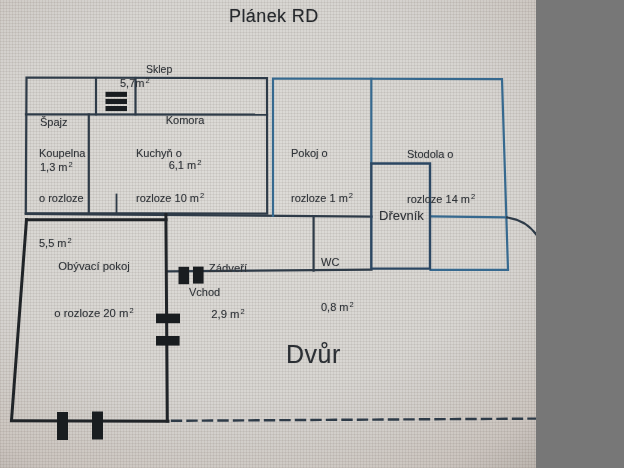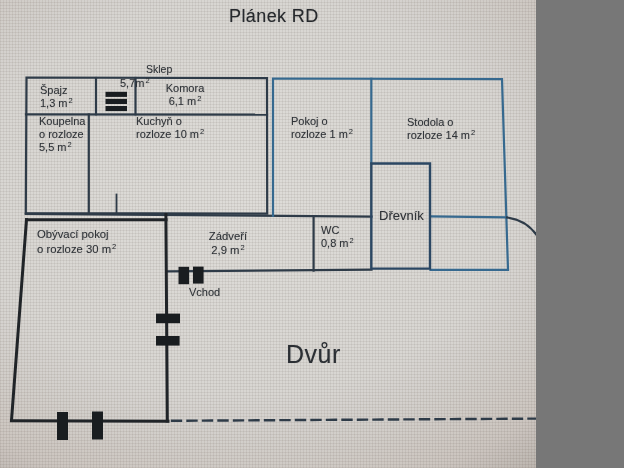--- a/index.html
+++ b/index.html
@@ -14,33 +14,33 @@
   .plan-svg{position:absolute;left:0;top:0;}
   .title{
     position:absolute;left:229px;top:6px;
     font-size:18px;color:#26292d;letter-spacing:.4px;
     text-shadow:0 0 1px rgba(70,70,70,.45);
   }
   .lbl{
     position:absolute;color:#2f3338;font-size:11px;line-height:13.2px;
     text-shadow:0 0 1px rgba(85,85,85,.4);white-space:nowrap;
   }
-  .lbl .ln{display:block;}
+  .lbl .ln{display:block;margin-top:32px;}
   .lbl sup{font-size:7.5px;line-height:0;vertical-align:4px;margin-left:1px;}
   .lbl-spajz{left:40px;top:84px;}
   .lbl-sklep-name{left:104px;top:63px;width:38px;text-align:left;font-size:10.5px;margin-left:42px;}
   .lbl-sklep-area{left:108px;top:77px;padding-left:12px;}
   .lbl-komora{left:154px;top:82px;width:62px;text-align:center;line-height:12.5px;}
   .lbl-koupelna{left:39px;top:115px;}
   .lbl-kuchyn{left:136px;top:115px;}
   .lbl-pokoj{left:291px;top:115px;}
   .lbl-stodola{left:407px;top:116px;}
   .lbl-drevnik{left:379px;top:209px;font-size:13px;}
   .lbl-wc{left:321px;top:224px;}
-  .lbl-obyvaci{left:37px;top:227px;width:114px;line-height:15.2px;font-size:11.3px;}
+  .lbl-obyvaci{left:37px;top:227px;width:114px;text-align:center;line-height:15.2px;font-size:11.3px;}
   .lbl-zadveri{left:197px;top:229px;width:62px;text-align:center;line-height:14px;font-size:11.3px;}
   .lbl-vchod{left:189px;top:286px;}
   .lbl-dvur{left:286px;top:348px;font-size:25px;letter-spacing:.5px;color:#2b2f34;}
   .lbl-vratka{left:574px;top:407px;font-size:10px;}
 </style>
 </head>
 <body>
 
 <div class="screen">
 
@@ -148,21 +148,21 @@
     <span>Dřevník</span>
   </div>
 
   <div class="lbl lbl-wc">
     <span class="ln">WC</span>
     <span class="ln"><span>0,8 m</span><sup>2</sup></span>
   </div>
 
   <div class="lbl lbl-obyvaci">
     <span class="ln">Obývací pokoj</span>
-    <span class="ln"><span>o rozloze 30 m</span><sup>2</sup></span>
+    <span class="ln"><span>o rozloze 20 m</span><sup>2</sup></span>
   </div>
 
   <div class="lbl lbl-zadveri">
     <span class="ln">Zádveří</span>
     <span class="ln"><span>2,9 m</span><sup>2</sup></span>
   </div>
 
   <div class="lbl lbl-vchod">
     <span>Vchod</span>
   </div>

